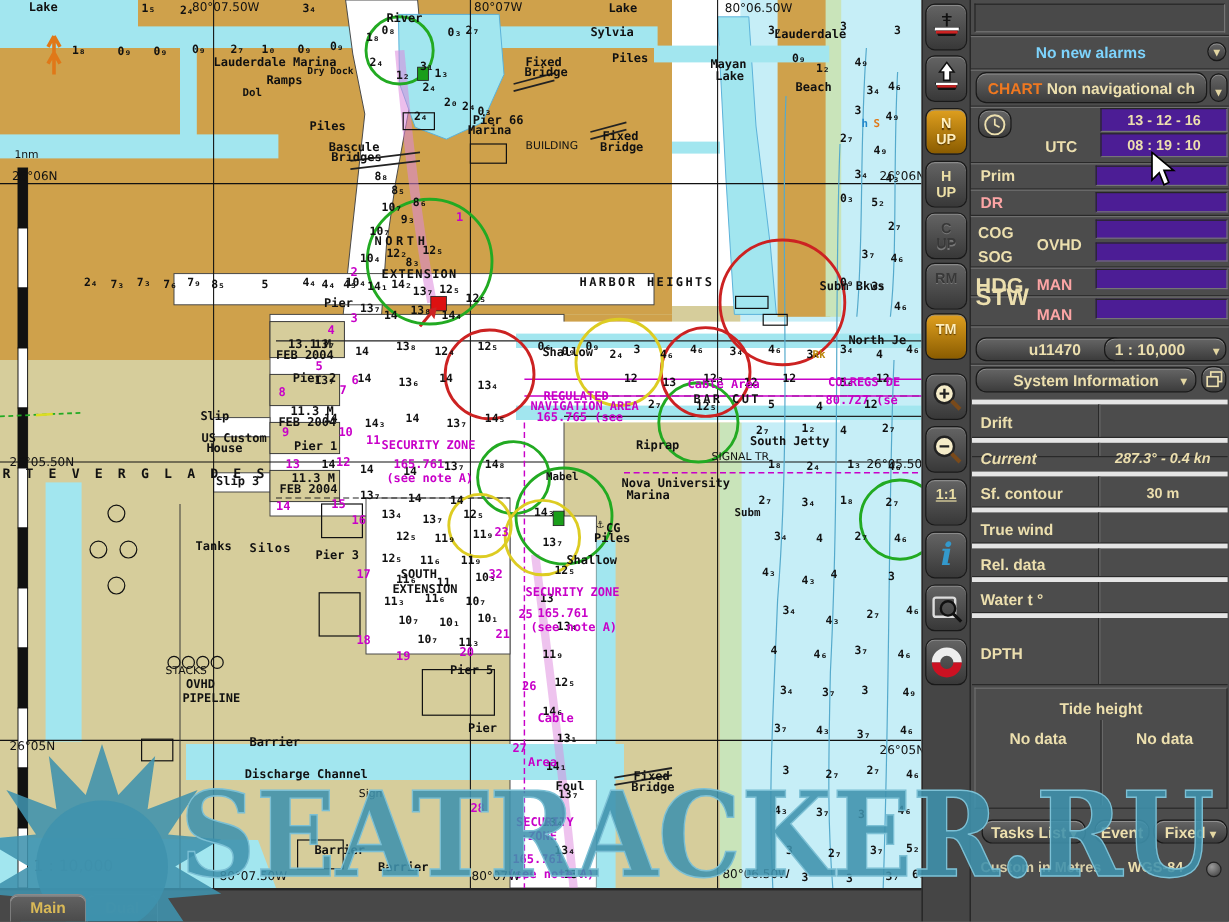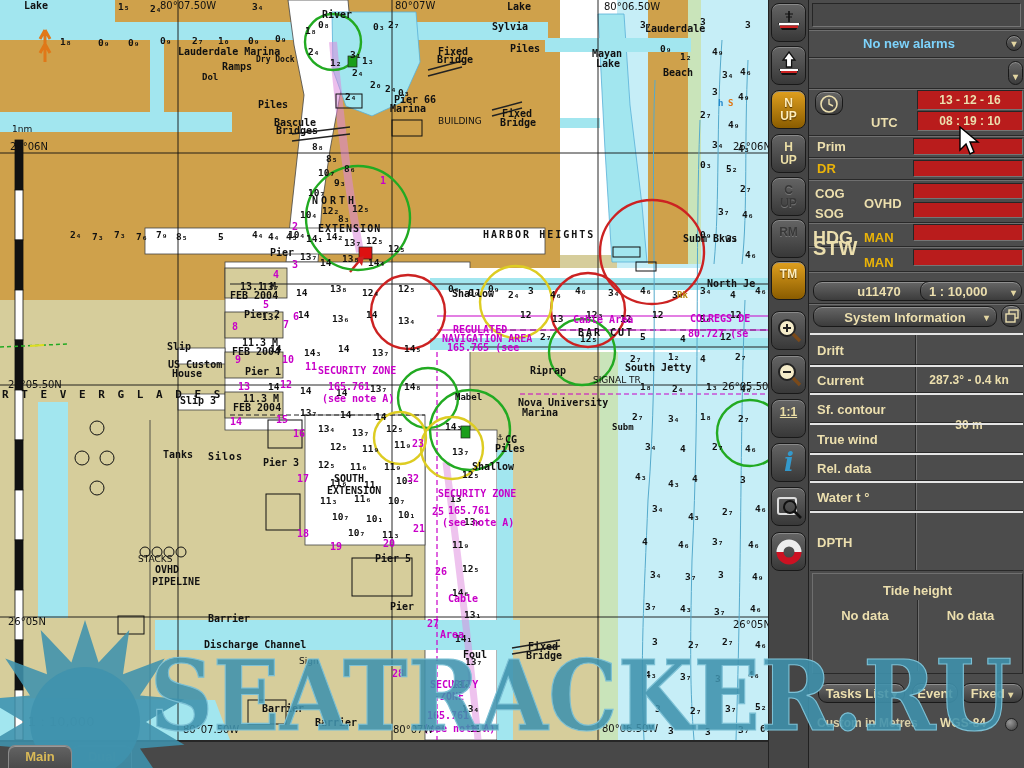--- a/index.html
+++ b/index.html
@@ -11,28 +11,28 @@
     padding:3px 0 0 0;box-shadow:inset 0 1px 0 #9a9a9a}
   #toolbar{position:absolute;left:768px;top:0;width:40px;height:768px;background:#454545;border-left:1px solid #222}
   .tbtn{position:absolute;left:2px;width:35px;height:39px;border-radius:8px;background:linear-gradient(#646464,#383838);
     border:1px solid #191919;box-shadow:inset 0 1px 0 #8a8a8a;color:#ecdfa6;font-weight:bold;font-size:12px;
     text-align:center;line-height:13px;cursor:pointer;box-sizing:border-box;padding-top:6px}
   .tbtn.active{background:linear-gradient(#e0a01f,#8a5c00);color:#ffeebb;text-shadow:0 1px 1px #4d3000}
   .tbtn.disabled{color:#383838;text-shadow:0 1px 0 #777}
   #sidebar{position:absolute;left:808px;top:0;width:216px;height:768px;background:#4c4c4c;border-left:1px solid #202020}
   .sep{position:absolute;left:0;width:216px;height:0;border-top:1px solid #292929;border-bottom:1px solid #6f6f6f}
   .lbl{position:absolute;color:#ecdfae;font-weight:bold;font-size:13px;white-space:nowrap}
-  .lbl.red{color:#eab308}
-  .fld{position:absolute;background:#b91c1c;border:1px solid;border-color:#262626 #757575 #757575 #262626;
+  .lbl.red{color:#fca5a5}
+  .fld{position:absolute;background:#4c1d95;border:1px solid;border-color:#262626 #757575 #757575 #262626;
     color:#ecdfae;font-weight:bold;font-size:12px;text-align:center;box-sizing:border-box}
   .pill{position:absolute;border-radius:9px;background:linear-gradient(#666,#3c3c3c);border:1px solid #191919;
     box-shadow:inset 0 1px 0 #8f8f8f;color:#ecdfae;font-weight:bold;font-size:13px;text-align:center;cursor:pointer;
     box-sizing:border-box;white-space:nowrap}
   .arrow{color:#e3d6a2;font-size:10px}
-  .irow{position:absolute;left:1px;width:213px;border-top:2px solid #e5e5e5;border-bottom:1px solid #292929;box-sizing:border-box}
+  .irow{position:absolute;left:1px;width:213px;border-top:4px solid #e5e5e5;border-bottom:1px solid #292929;box-sizing:border-box}
   .irow .div{position:absolute;left:105px;top:0;bottom:0;width:0;border-left:1px solid #292929;border-right:1px solid #6f6f6f}
   #watermark{position:absolute;left:0;top:0;width:1024px;height:768px;pointer-events:none}
   #cursor{position:absolute;left:958px;top:126px;pointer-events:none}
   svg text{user-select:none}
 </style>
 </head>
 <body>
 
 <div id="chart-area">
   <svg id="chart-svg" width="768" height="740" viewBox="0 0 768 740">
@@ -548,20 +548,24 @@
   </div>
 
 <div id="sidebar">
   <div class="fld" style="left:3px;top:3px;width:209px;height:24px;background:#494949"></div>
   <div class="sep" style="top:29px"></div>
 
   <div class="lbl" style="left:0;top:36px;width:200px;text-align:center;color:#7dd3fc">No new alarms</div>
   <div class="pill" style="left:197px;top:35px;width:16px;height:16px;font-size:9px;padding-top:2px"><span class="arrow">▾</span></div>
   <div class="sep" style="top:57px"></div>
 
+  <div class="pill" style="left:4px;top:60px;width:193px;height:26px;padding-top:5px">
+    <span style="color:#f07820">CHART</span>
+    <span>Non navigational ch</span>
+  </div>
   <div class="pill" style="left:199px;top:61px;width:15px;height:24px;padding-top:6px"><span class="arrow">▾</span></div>
   <div class="sep" style="top:88px"></div>
 
   <div class="pill" style="left:6px;top:91px;width:28px;height:24px">
     <svg width="20" height="20" style="margin-top:2px" viewBox="0 0 20 20">
       <circle cx="10" cy="10" r="8" fill="none" stroke="#ecdfae" stroke-width="1.6"></circle>
       <path d="M10,5 V10 L14,12" stroke="#ecdfae" stroke-width="1.4" fill="none"></path>
     </svg>
   </div>
   <div class="lbl" style="left:62px;top:115px">UTC</div>
@@ -611,29 +615,29 @@
       <rect x="4" y="1" width="9" height="8" fill="none" stroke="#ecdfae" stroke-width="1.4"></rect>
       <rect x="1" y="5" width="9" height="8" fill="#4c4c4c" stroke="#ecdfae" stroke-width="1.4"></rect>
     </svg>
   </div>
   <div id="info-rows">
       <div class="irow" style="top: 333px; height: 32px;">
         <div class="lbl" style="left: 7px; top: 8px;">Drift</div>
         <div class="div"></div>
         <div class="lbl" style="left: 107px; width: 104px; text-align: center; top: 8px; font-size: 12px;"></div>
       </div>
-      <div class="irow" style="top: 365px; height: 28px;">
+      <div class="irow" style="top: 365px; height: 16px; font-style: italic;">
         <div class="lbl" style="left: 7px; top: 6px;">Current</div>
         <div class="div"></div>
         <div class="lbl" style="left: 107px; width: 104px; text-align: center; top: 6px; font-size: 12px;">287.3° - 0.4 kn</div>
       </div>
       <div class="irow" style="top: 393px; height: 30px;">
         <div class="lbl" style="left: 7px; top: 7px;">Sf. contour</div>
         <div class="div"></div>
-        <div class="lbl" style="left: 107px; width: 104px; text-align: center; top: 23px; font-size: 12px;">30 m</div>
+        <div class="lbl" style="left: 107px; width: 104px; text-align: center; top: 7px; font-size: 12px;">30 m</div>
       </div>
       <div class="irow" style="top: 423px; height: 30px;">
         <div class="lbl" style="left: 7px; top: 7px;">True wind</div>
         <div class="div"></div>
         <div class="lbl" style="left: 107px; width: 104px; text-align: center; top: 7px; font-size: 12px;"></div>
       </div>
       <div class="irow" style="top: 453px; height: 28px;">
         <div class="lbl" style="left: 7px; top: 6px;">Rel. data</div>
         <div class="div"></div>
         <div class="lbl" style="left: 107px; width: 104px; text-align: center; top: 6px; font-size: 12px;"></div>

